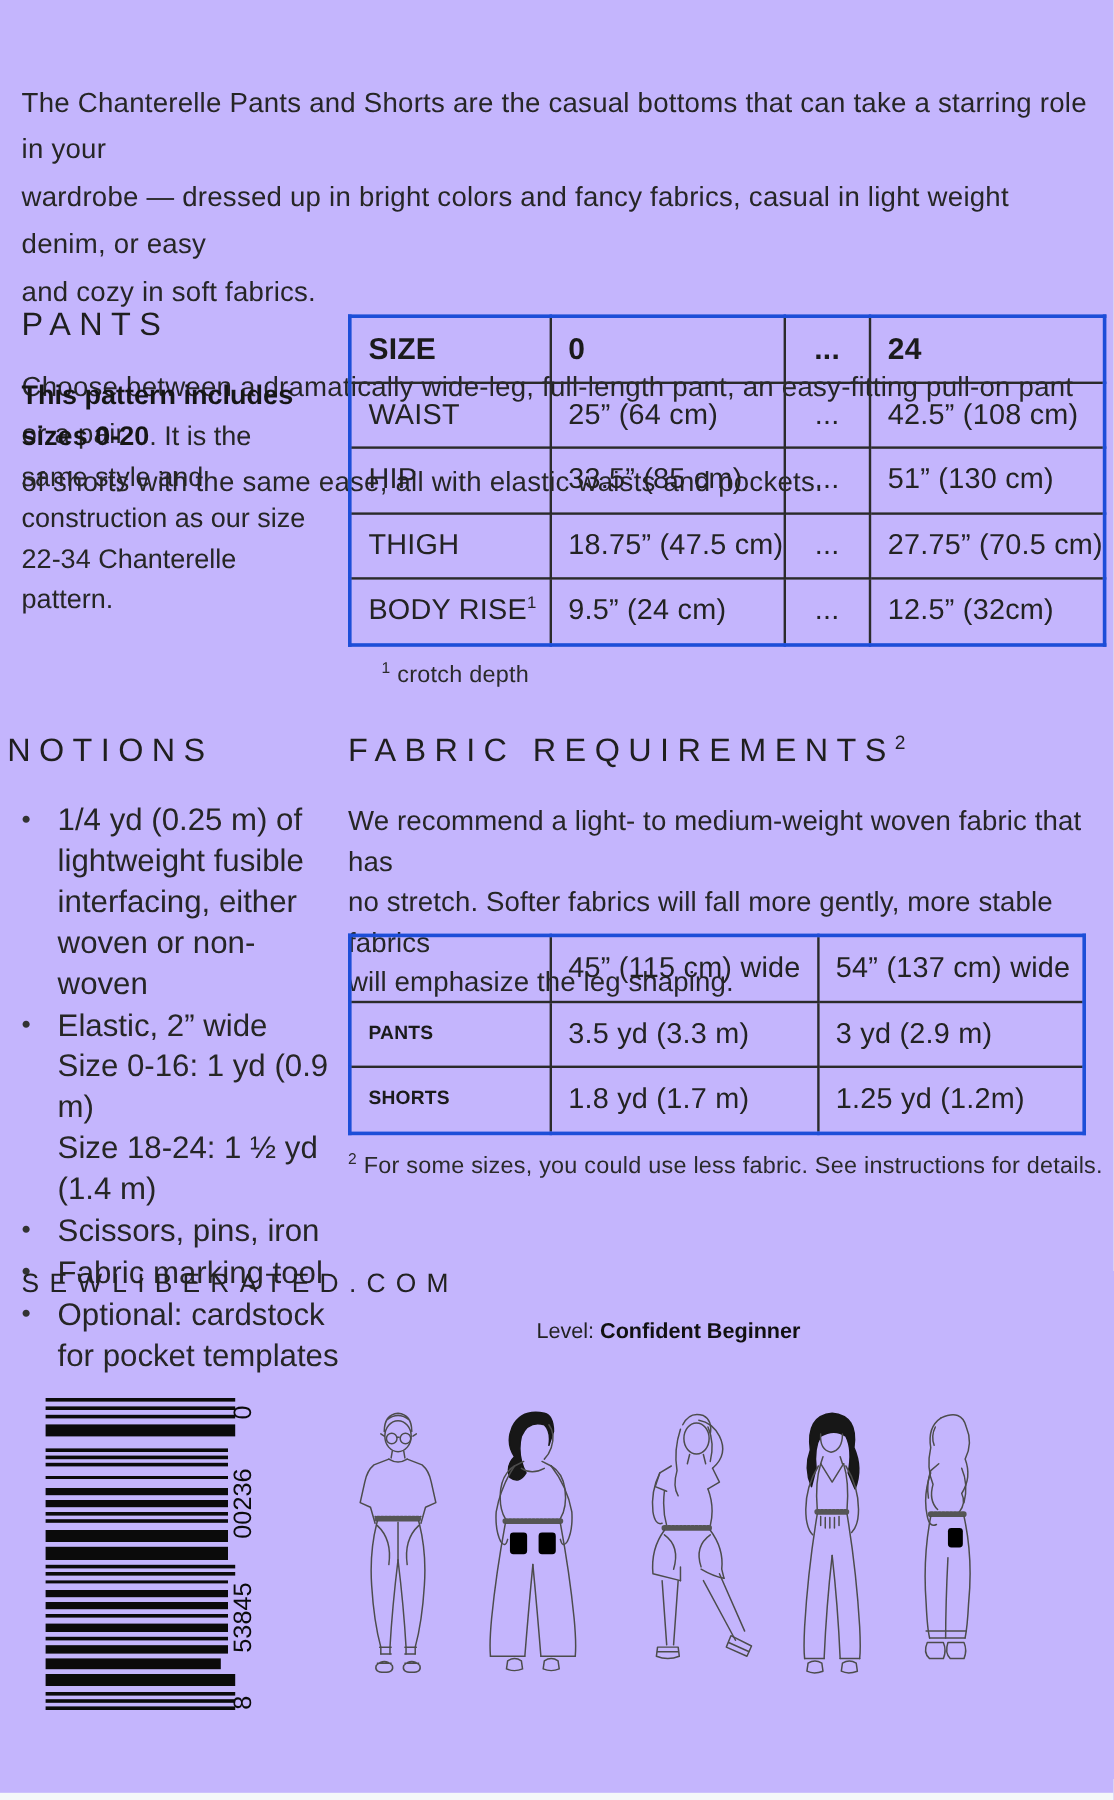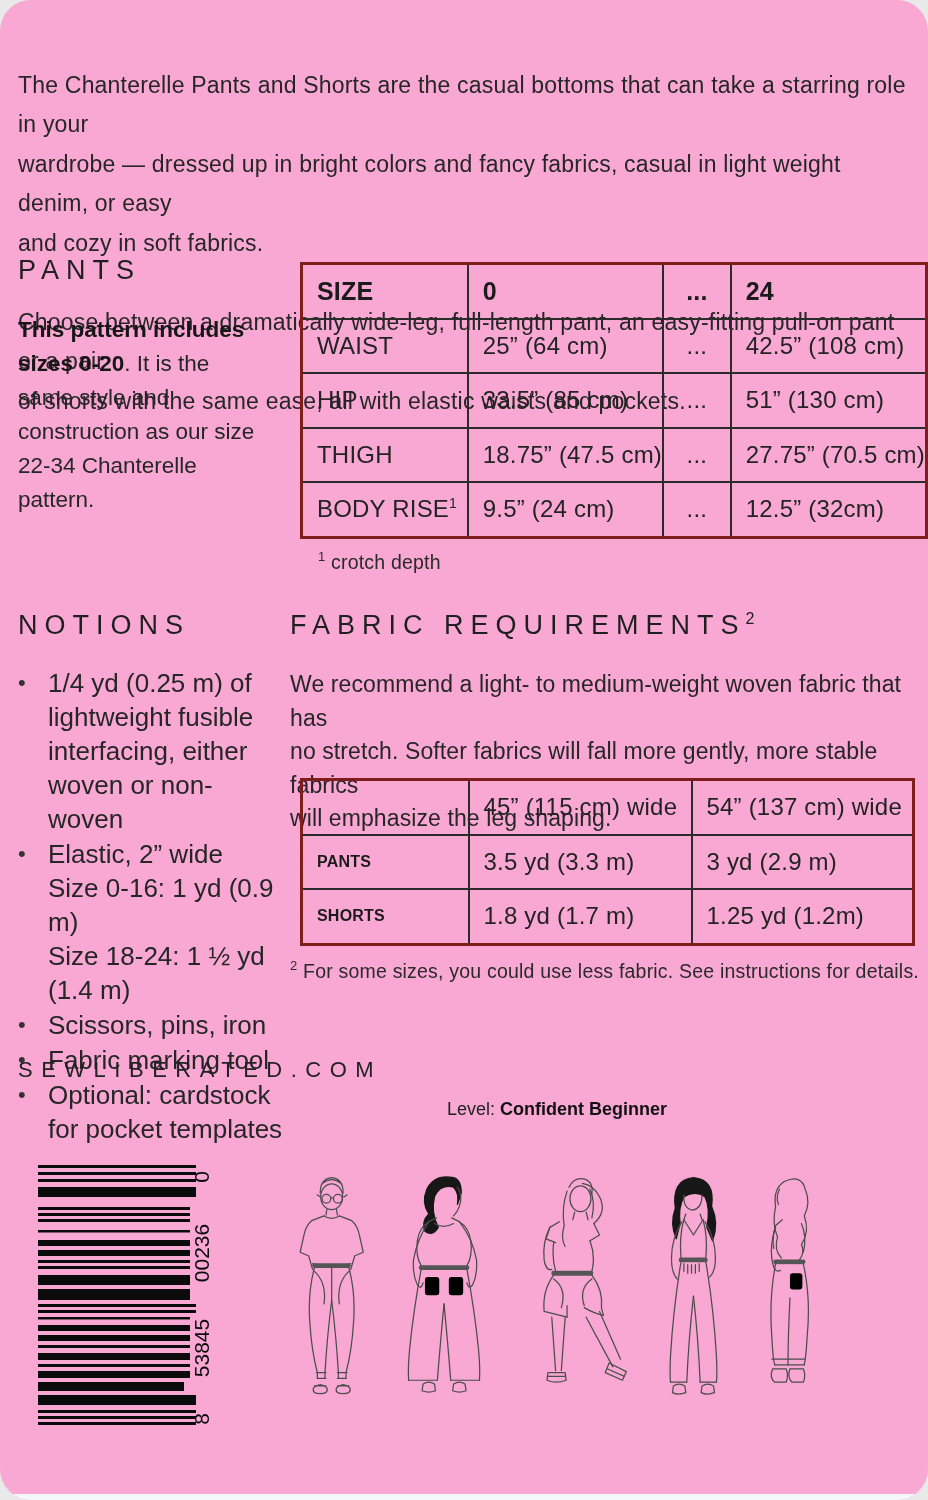--- a/index.html
+++ b/index.html
@@ -1,33 +1,33 @@
 <!DOCTYPE html>
 <html><head>
 <meta charset="utf-8">
 <style>
   html,body{margin:0;padding:0;background:#e9e9e9;}
   .page{
-    position:relative;width:928px;height:1500px;background:#f9a8d4;
-    font-family:"Liberation Sans",sans-serif;color:#262626;overflow:hidden;margin:0 auto;border-radius:31px;
+    position:relative;width:928px;height:1500px;background:#c4b5fd;
+    font-family:"Liberation Sans",sans-serif;color:#262626;overflow:hidden;margin:0 auto;
   }
   .abs{position:absolute;}
   
   .intro{left:18px;top:26px;width:895px;font-size:23px;line-height:39.5px;white-space:pre-line;letter-spacing:.2px;}
   
   .sec-head{font-size:27px;font-weight:500;letter-spacing:7px;color:#1f1f1f;}
   .sec-head sup{font-size:16px;letter-spacing:0;}
   
   .sizing-note{left:18px;top:313px;width:238px;font-size:22.5px;line-height:34px;}
   .sizing-note b{font-weight:700;color:#161616;}
   
   table.grid{border-collapse:collapse;table-layout:fixed;}
   table.grid td{border:2.4px solid #2b2b2b;padding:0 0 0 14px;vertical-align:middle;
     font-size:24px;color:#232323;letter-spacing:.2px;white-space:nowrap;overflow:hidden;}
-  table.grid{border:3px solid #7f1d1d;margin-left:10px;}
+  table.grid{border:3px solid #1d4ed8;}
   .size-table{left:290px;top:262px;}
   .size-table td{height:52.5px;}
   .size-table tr.hdr td{font-weight:700;font-size:25px;color:#1b1b1b;}
   .size-table td.dots{text-align:center;padding-left:0;}
   td sup{font-size:14px;vertical-align:super;line-height:0;}
   .fab-table{left:290px;top:778px;}
   .fab-table td{height:52.5px;}
   .fab-table td.rowlab{font-weight:700;font-size:16px;color:#1b1b1b;}
   
   .footnote{font-size:19.5px;color:#2a2a2a;letter-spacing:.2px;}
@@ -103,21 +103,21 @@
     <tr>
       <td><span>BODY RISE</span><sup>1</sup></td>
       <td>9.5” (24 cm)</td>
       <td class="dots">...</td>
       <td>12.5” (32cm)</td>
     </tr>
   </tbody>
     </table>
   <div class="abs footnote" style="left:290px;top:549px;margin-left:28px;"><sup>1</sup> <span>crotch depth</span></div>
 
-  <div class="abs sec-head" style="left:18px;top:610px;text-align:center;">NOTIONS</div>
+  <div class="abs sec-head" style="left:6px;top:610px;text-align:center;">NOTIONS</div>
   <div class="abs notions-list">
     <div class="notion">
         <span class="bul">•</span>
         <span class="txt">1/4 yd (0.25 m) of
 lightweight fusible
 interfacing, either
 woven or non-woven</span>
       </div>
     <div class="notion">
         <span class="bul">•</span>

